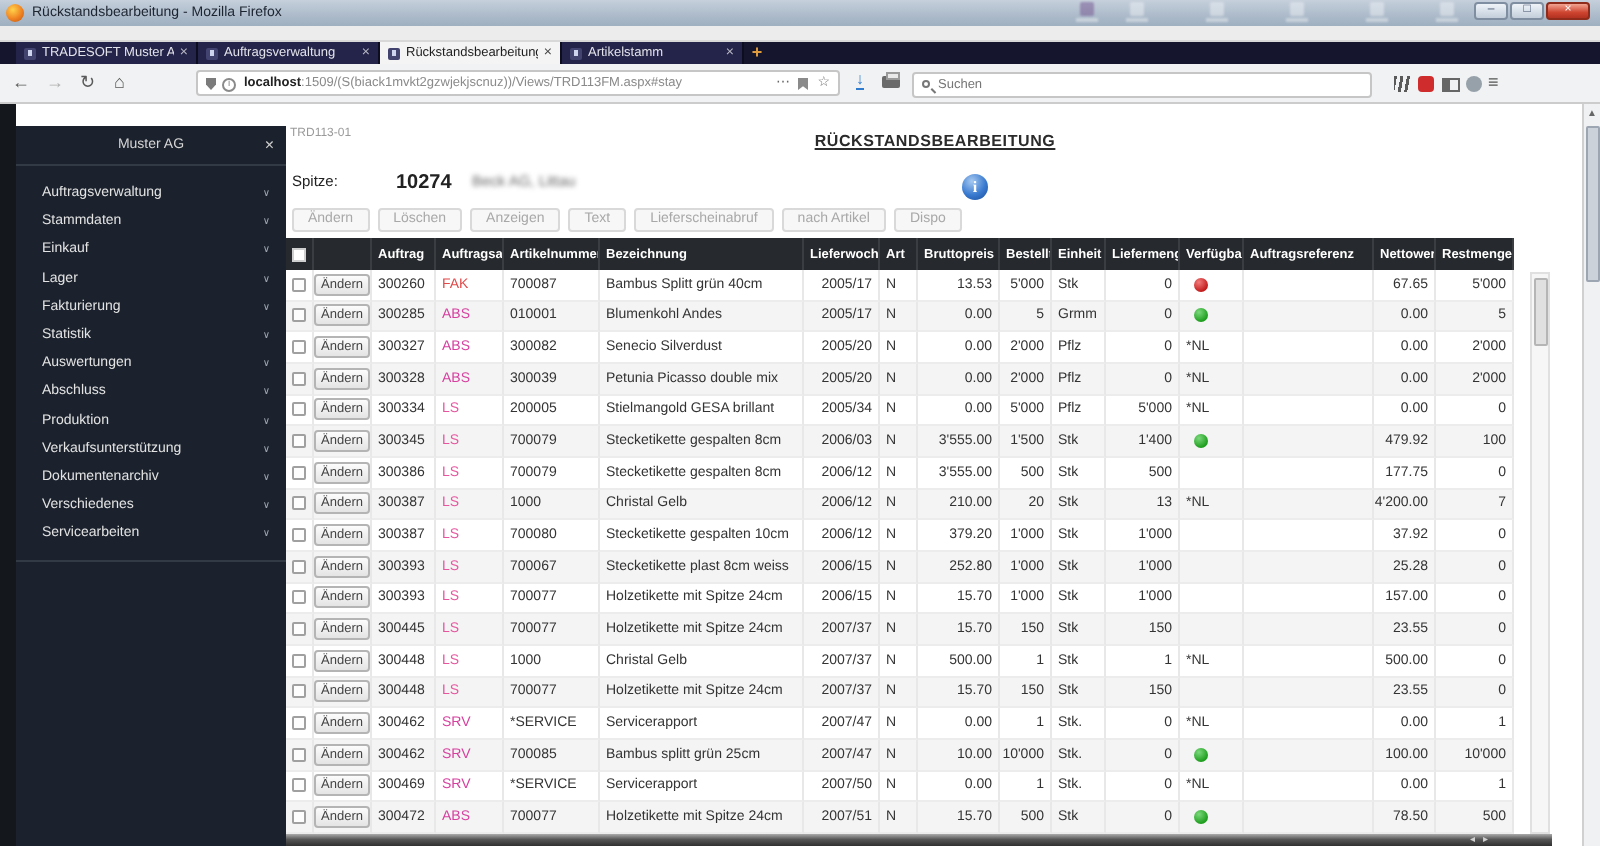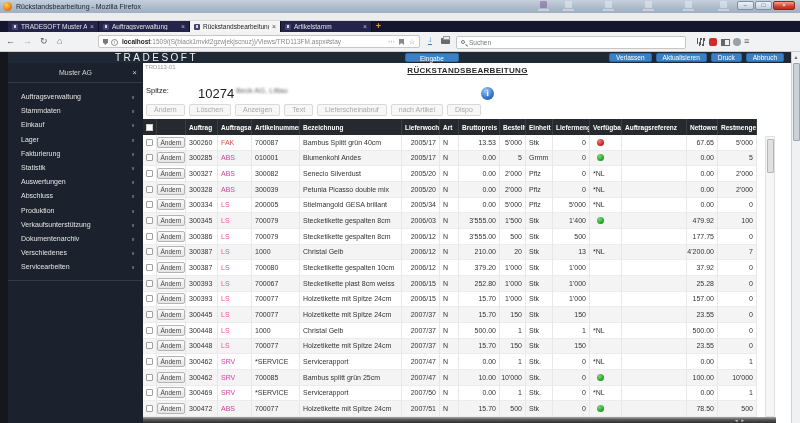--- a/index.html
+++ b/index.html
@@ -79,21 +79,21 @@
   .sitems { margin-top:7px; }
   .sitem { position:relative; height:14.2px; line-height:14.2px; padding-left:13px; font-size:7px; color:#e3e3e3; }
   .sitem .chev { position:absolute; right:8px; top:0; font-size:5px; color:#9fa8b2; }
   .side-divider { margin-top:6px; border-top:1px solid #323a45; }
 
   
   .content { position:absolute; left:143px; top:63px; width:649px; height:360px; background:#fff; }
   .screen-code { position:absolute; left:2px; top:1px; font-size:6px; color:#9a9a9a; }
   .page-title { position:absolute; left:0; width:649px; top:3px; text-align:center; font-size:8px; font-weight:bold; letter-spacing:.3px; color:#2b2b2b; text-decoration:underline; }
   .kunde-label { position:absolute; left:3px; top:23px; font-size:7.5px; color:#222; }
-  .kunde-nr { position:absolute; left:55px; top:23px; font-size:13px; color:#222; }
+  .kunde-nr { position:absolute; left:55px; top:23px; font-size:10px; color:#222;font-weight:bold; }
   .kunde-name { position:absolute; left:93px; top:23px; font-size:7.5px; color:#666; filter:blur(1.3px); }
   .info-sphere { position:absolute; left:338px; top:24px; width:13px; height:13px; border-radius:50%;
     background:radial-gradient(circle at 38% 28%, #a6c9f0 0%, #3a7bd0 55%, #174a9b 100%);
     color:#fff; font-size:8px; font-weight:bold; text-align:center; line-height:13px; font-family:"Liberation Serif",serif; }
   .toolbar { position:absolute; left:3px; top:41px; display:flex; gap:4px; }
   .tb-btn { height:12px; line-height:10px; padding:0 7px; background:#f7f7f7; border:1px solid #d9d9d9; border-radius:2px; color:#a8a8a8; font-size:7px; font-family:"Liberation Sans",sans-serif; }
 
   
   .grid { position:absolute; left:0; top:56px; width:614px; }
   .thead { display:flex; height:16px; background:#26292d; color:#fff; font-weight:bold; }
@@ -189,30 +189,20 @@
     </div>
     <span class="lib-icon"></span>
     <span class="adblock-icon"></span>
     <span class="sbtoggle-icon"></span>
     <span class="account-icon"></span>
     <span class="hamburger">≡</span>
   </div>
 
   <div class="left-edge"></div>
 
-  <div class="appheader">
-    <span class="brand">TRADESOFT</span>
-    <button class="eingabe-btn">Eingabe</button>
-    <span class="hdr-actions" id="hdr-actions">
-        <button class="hdr-btn">Verlassen</button>
-        <button class="hdr-btn">Aktualisieren</button>
-        <button class="hdr-btn">Druck</button>
-        <button class="hdr-btn">Abbruch</button>
-      </span>
-  </div>
 
   <div class="sidebar">
     <div class="company-row">
       <span>Muster AG</span>
       <span class="company-close">×</span>
     </div>
     <div class="sitems" id="sidebar-items">
         <div class="sitem"><span>Auftragsverwaltung</span><span class="chev">∨</span></div>
         <div class="sitem"><span>Stammdaten</span><span class="chev">∨</span></div>
         <div class="sitem"><span>Einkauf</span><span class="chev">∨</span></div>

